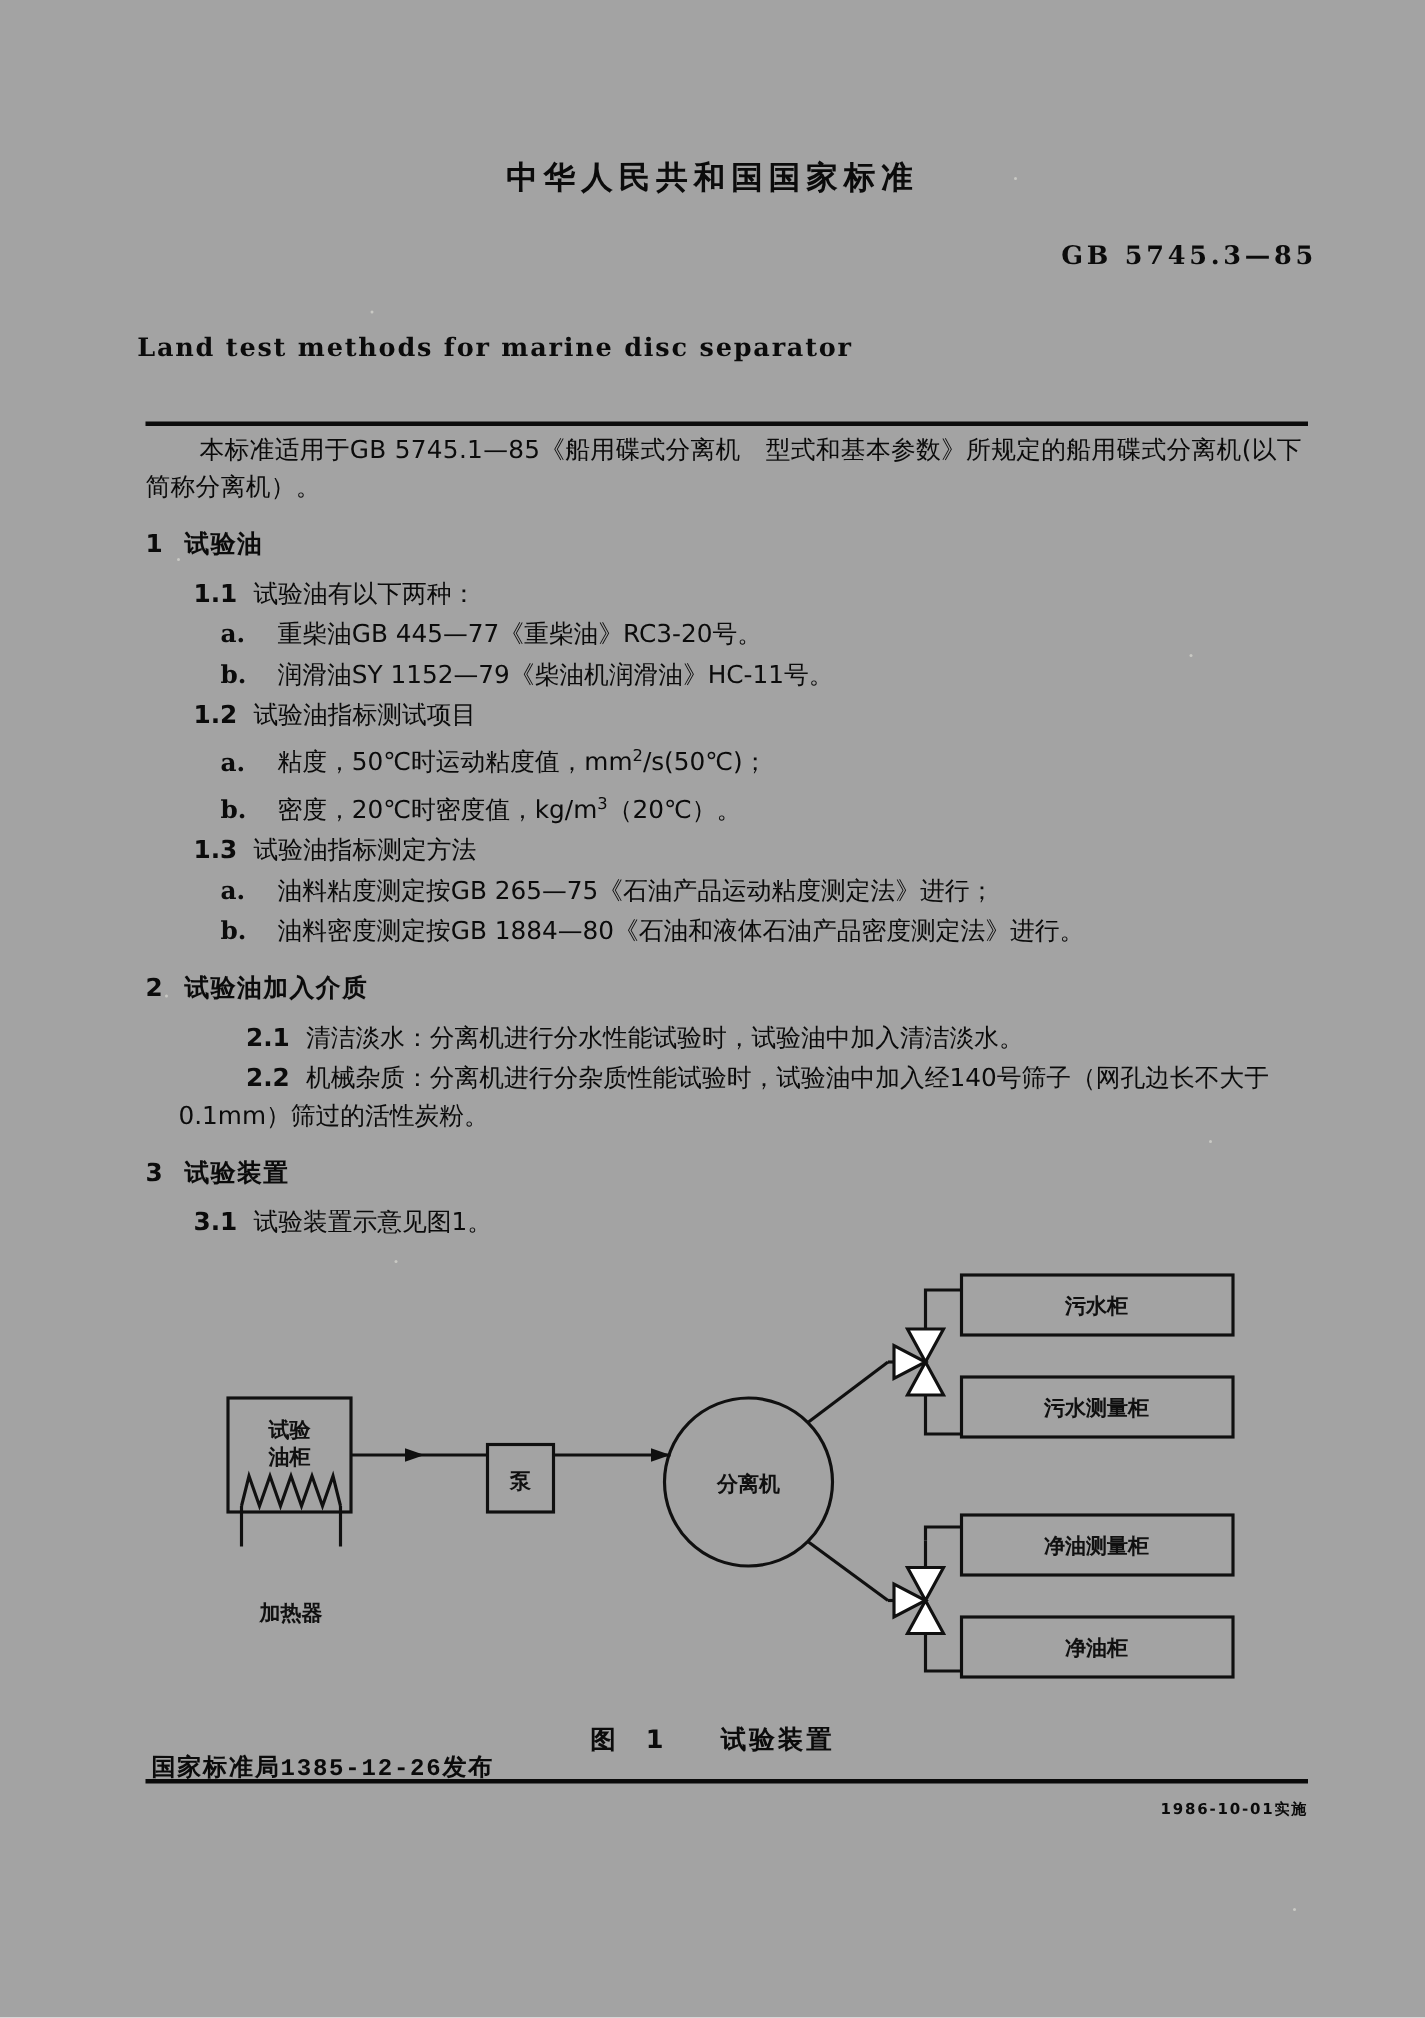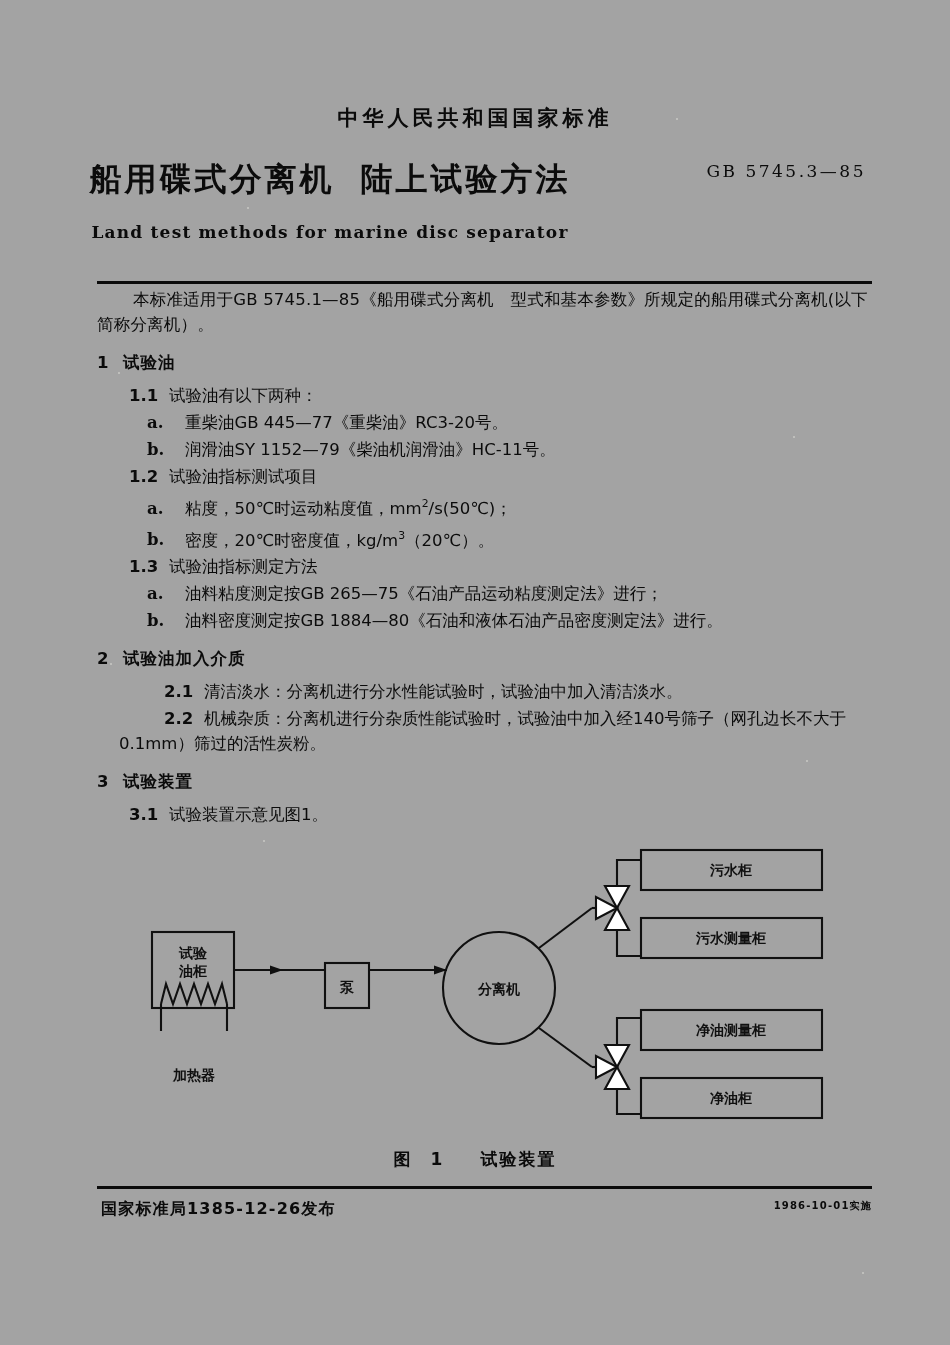--- a/index.html
+++ b/index.html
@@ -36,24 +36,24 @@
     top: 158px;
     width: 660px;
     text-align: center;
     font-size: 32px;
     font-weight: bold;
     letter-spacing: 3px;
   }
   .doc-title .gap { display:inline-block; width: 26px; }
   .std-number {
     position: absolute;
-    right: 84px;
+    right: 72px;
     top: 161px;
     font-size: 17px;
-    font-weight: normal;
+    font-weight: bold;
     letter-spacing: 2.5px;
     font-family: "DejaVu Serif", "Liberation Serif", serif;
   }
   .doc-subtitle {
     position: absolute;
     left: 0;
     top: 222px;
     width: 660px;
     text-align: center;
     font-size: 17px;
@@ -157,24 +157,25 @@
     font-size: 17px;
     font-weight: bold;
     letter-spacing: 2px;
   }
   .fig-caption .gap { display:inline-block; width: 18px; }
 
   
   .footer-left {
     position: absolute;
     left: 101px;
-    top: 1199px;
+    top: 1168px;
     font-size: 16px;
     font-weight: bold;
     letter-spacing: 1.2px;
+    font-family: Liberation Mono, monospace;
   }
   .footer-right {
     position: absolute;
     right: 78px;
     top: 1199px;
     font-size: 10px;
     font-weight: bold;
     letter-spacing: 1.2px;
   }
 
@@ -186,23 +187,20 @@
     width: 2px; height: 2px;
   }
 </style>
 </head>
 <body>
 
 <div id="page">
 
   <div class="national-standard-line">中华人民共和国国家标准</div>
 
-  <div class="doc-title">
-    <span>船用碟式分离机</span><span class="gap"></span><span>陆上试验方法</span>
-  </div>
 
   <div class="std-number">GB 5745.3—85</div>
 
   <div class="doc-subtitle">Land test methods for marine disc separator</div>
 
   <div class="rule-top"></div>
 
   <div class="body-area">
 
     <p class="para indent">本标准适用于GB  5745.1—85《船用碟式分离机　型式和基本参数》所规定的船用碟式分离机(以下简称分离机）。</p>

